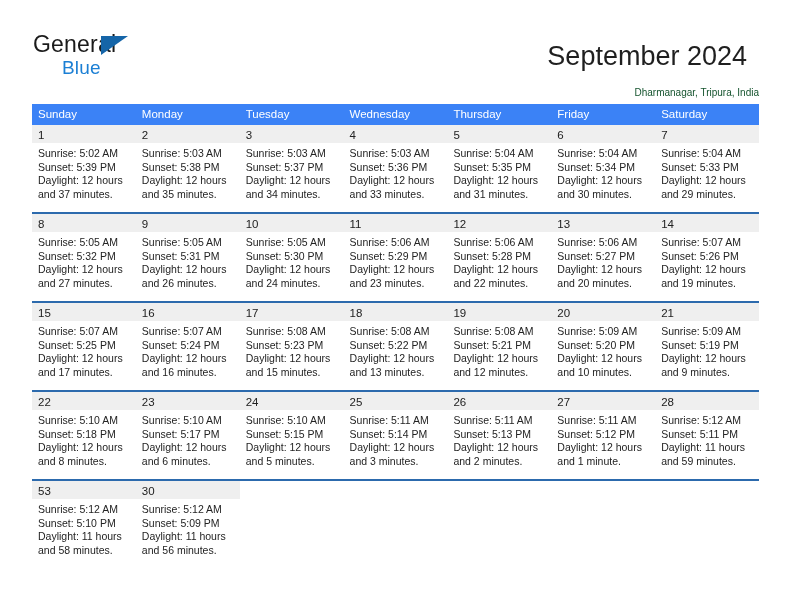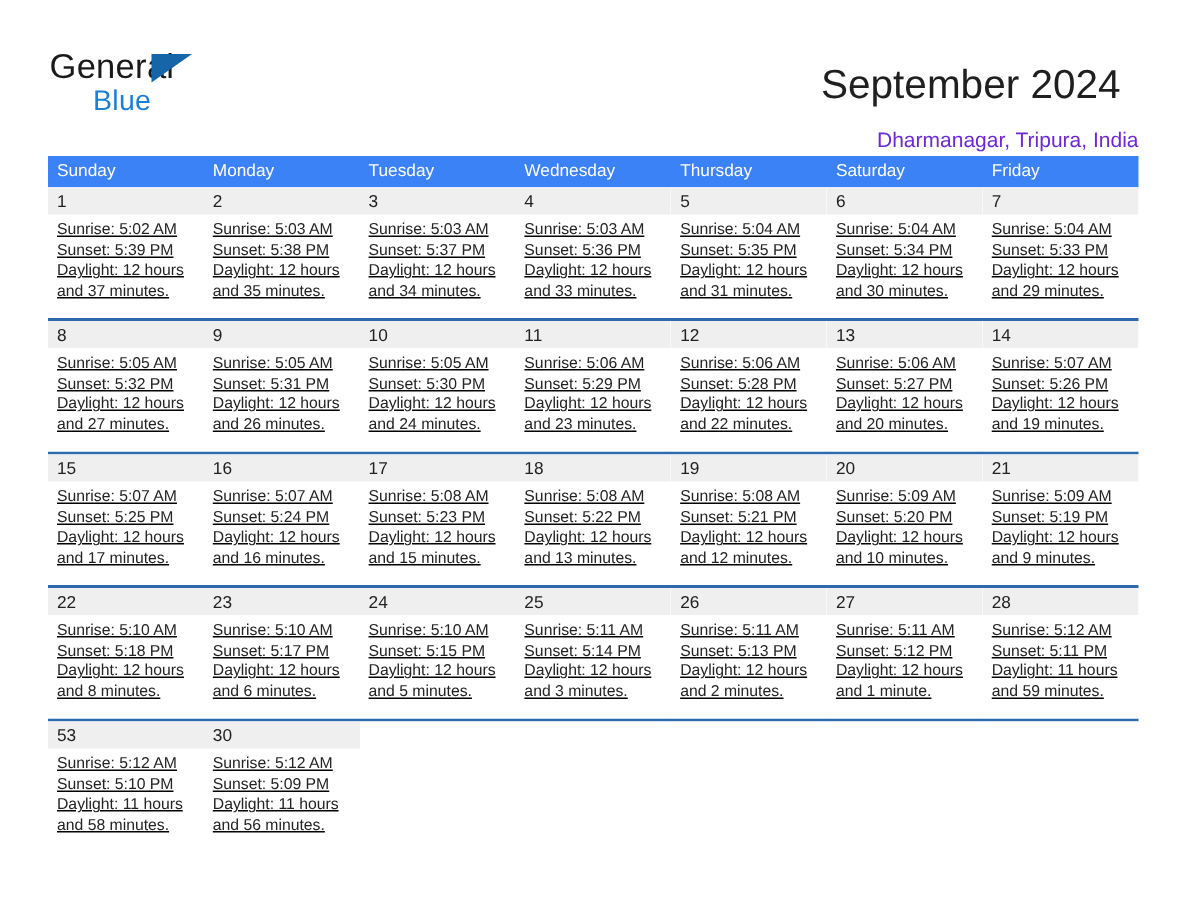--- a/index.html
+++ b/index.html
@@ -76,22 +76,22 @@
   }
   .cal-title {
     font-size: 27px;
     color: #1f1f1f;
     line-height: 32px;
     white-space: nowrap;
     font-weight: normal;
     margin: 12px;
   }
   .cal-location {
-    font-size: 14px;
-    color: #6d28d9;
+    font-size: 10px;
+    color: #14532d;
     line-height: 18px;
     margin-top: 9px;
     white-space: nowrap;
   }
 
   
   .calendar {
     position: absolute;
     left: 32px;
     top: 104px;
@@ -144,21 +144,20 @@
     padding-left: 6px;
   }
   .daynum {
     font-size: 11.5px;
     color: #212121;
     line-height: 18px;
   }
 
   .day-lines {
     padding: 4px 5px 0 6px;
-    text-decoration: underline;
   }
   .day-line {
     font-size: 10.5px;
     color: #232323;
     line-height: 13.6px;
     white-space: nowrap;
   }
 </style>
 </head>
 <body>
@@ -180,22 +179,22 @@
 
   </div>
 
   <div class="calendar">
     <div class="dow-row">
         <div class="dow-cell">Sunday</div>
         <div class="dow-cell">Monday</div>
         <div class="dow-cell">Tuesday</div>
         <div class="dow-cell">Wednesday</div>
         <div class="dow-cell">Thursday</div>
+        <div class="dow-cell">Friday</div>
         <div class="dow-cell">Saturday</div>
-        <div class="dow-cell">Friday</div>
       </div>
     <div id="weeks-container">
         <div class="week-row first">
           <div class="day-cell">
             <div class="daynum-band"><span class="daynum">1</span></div>
             <div class="day-lines">
               <div class="day-line">Sunrise: 5:02 AM</div>
               <div class="day-line">Sunset: 5:39 PM</div>
               <div class="day-line">Daylight: 12 hours</div>
               <div class="day-line">and 37 minutes.</div>

